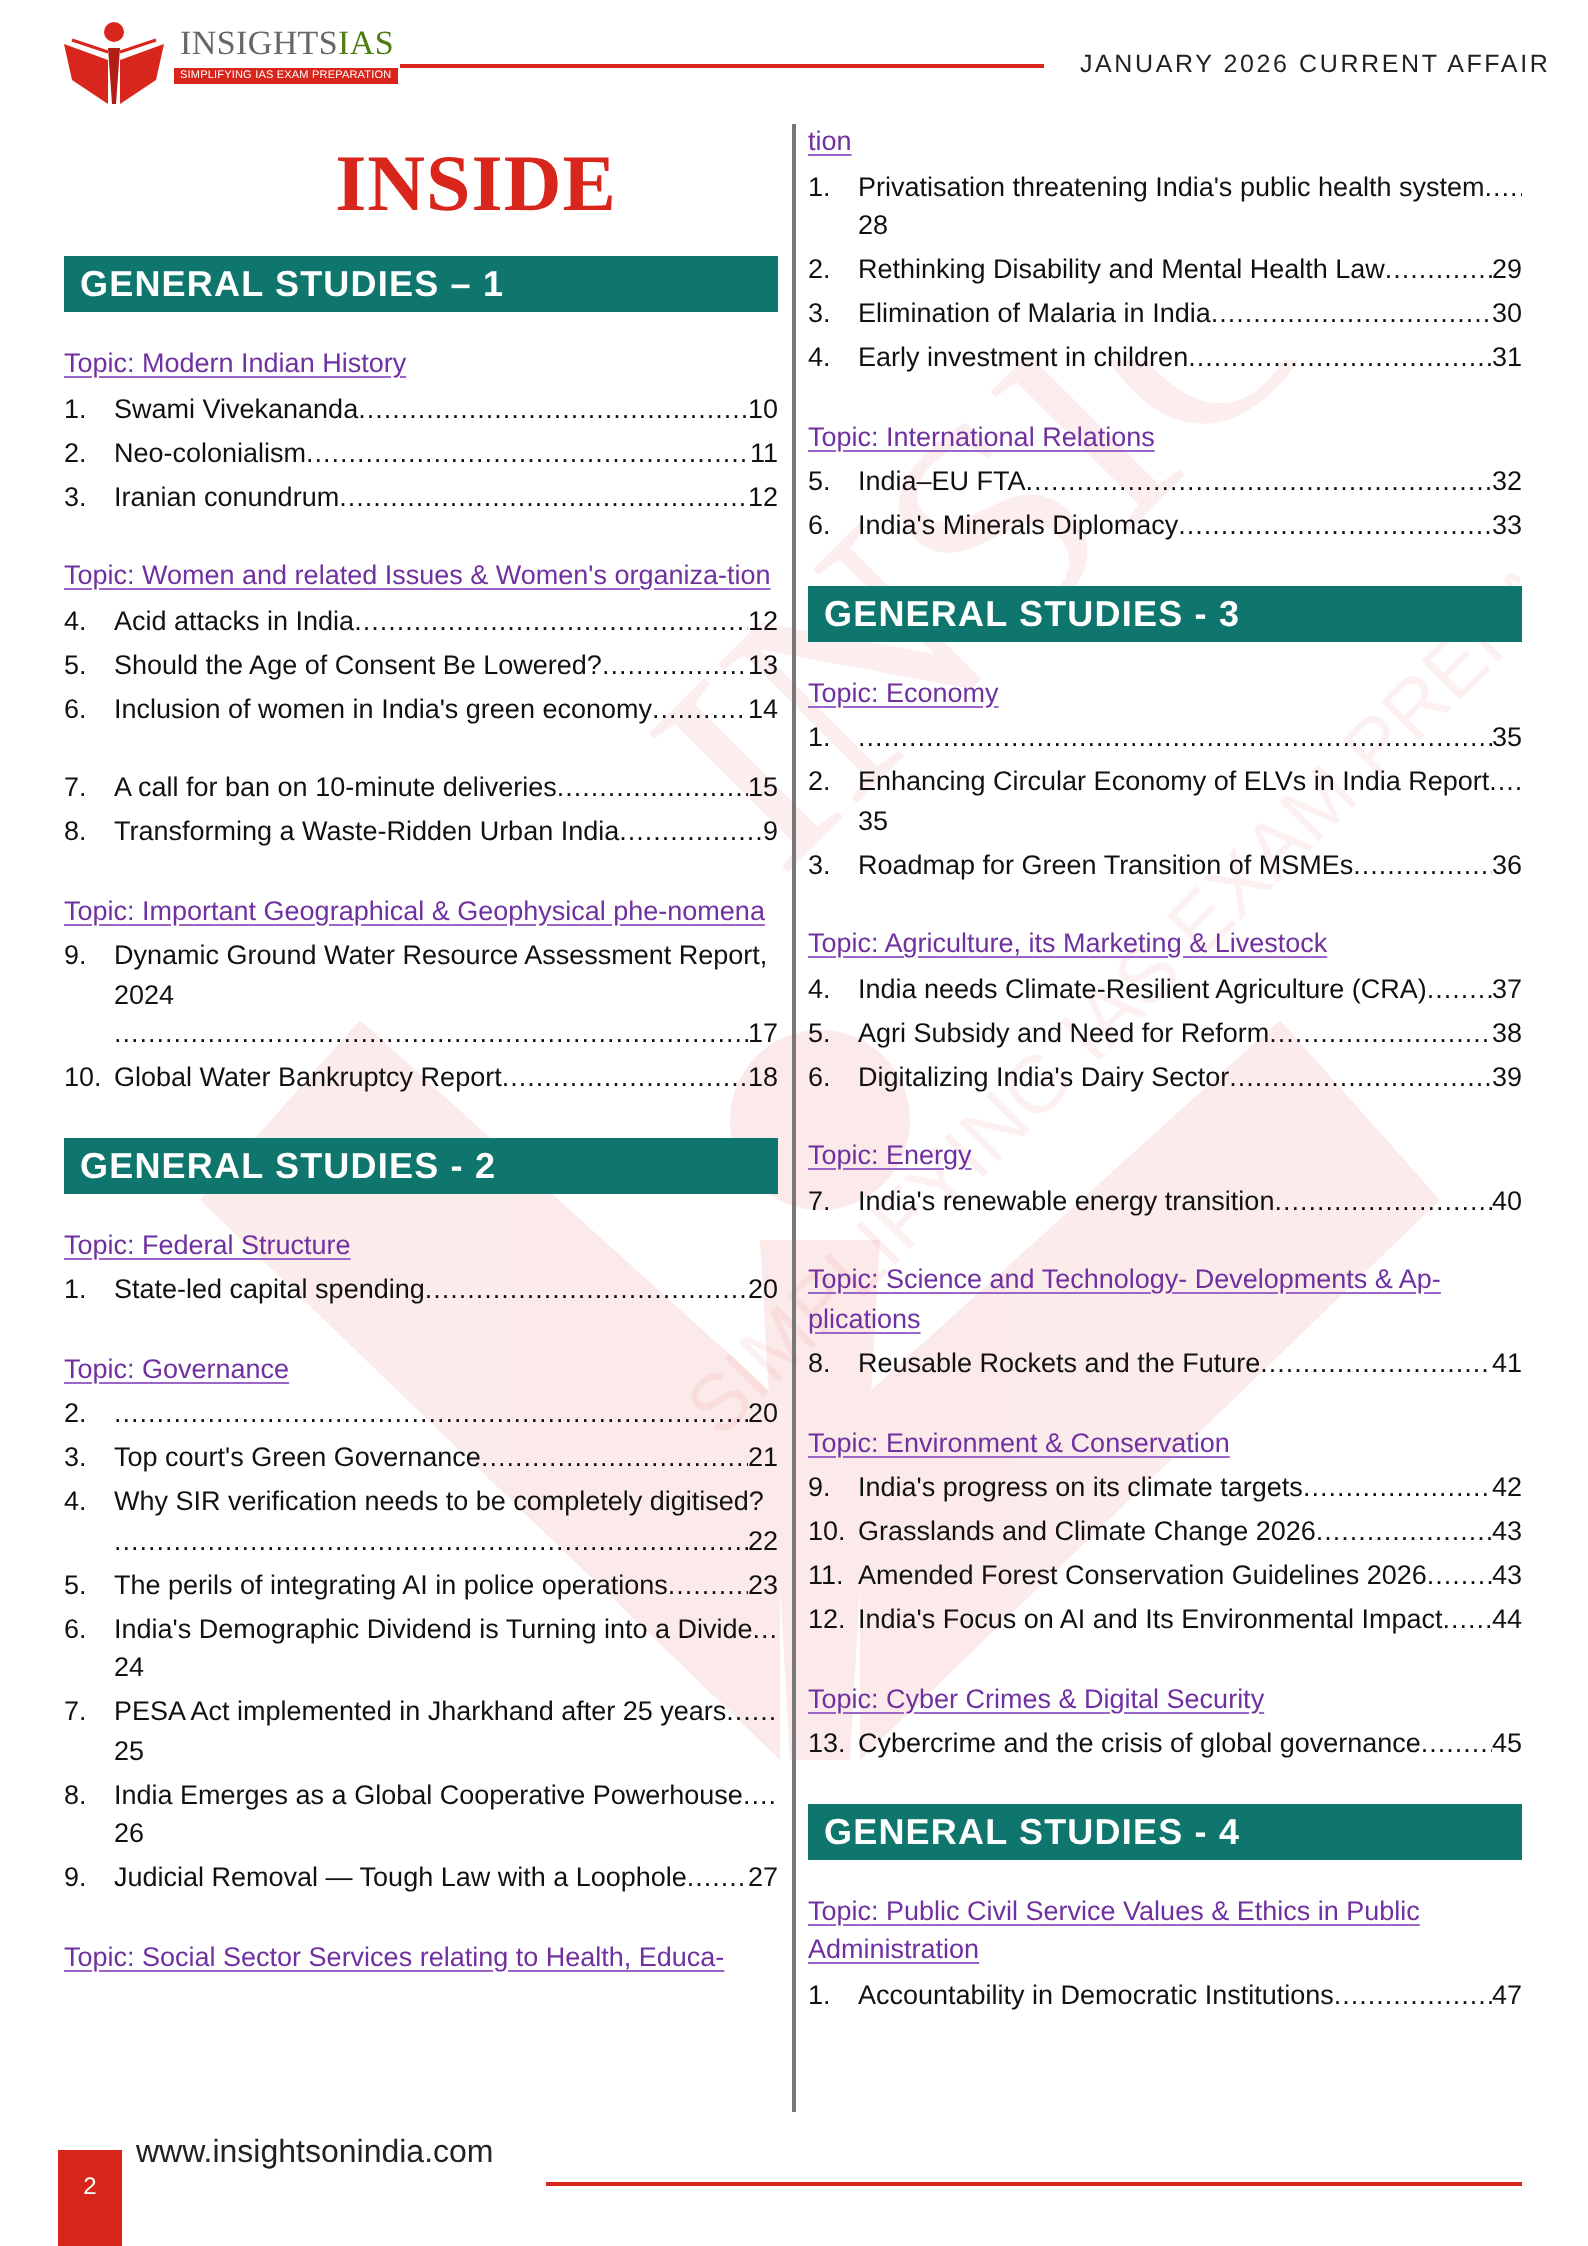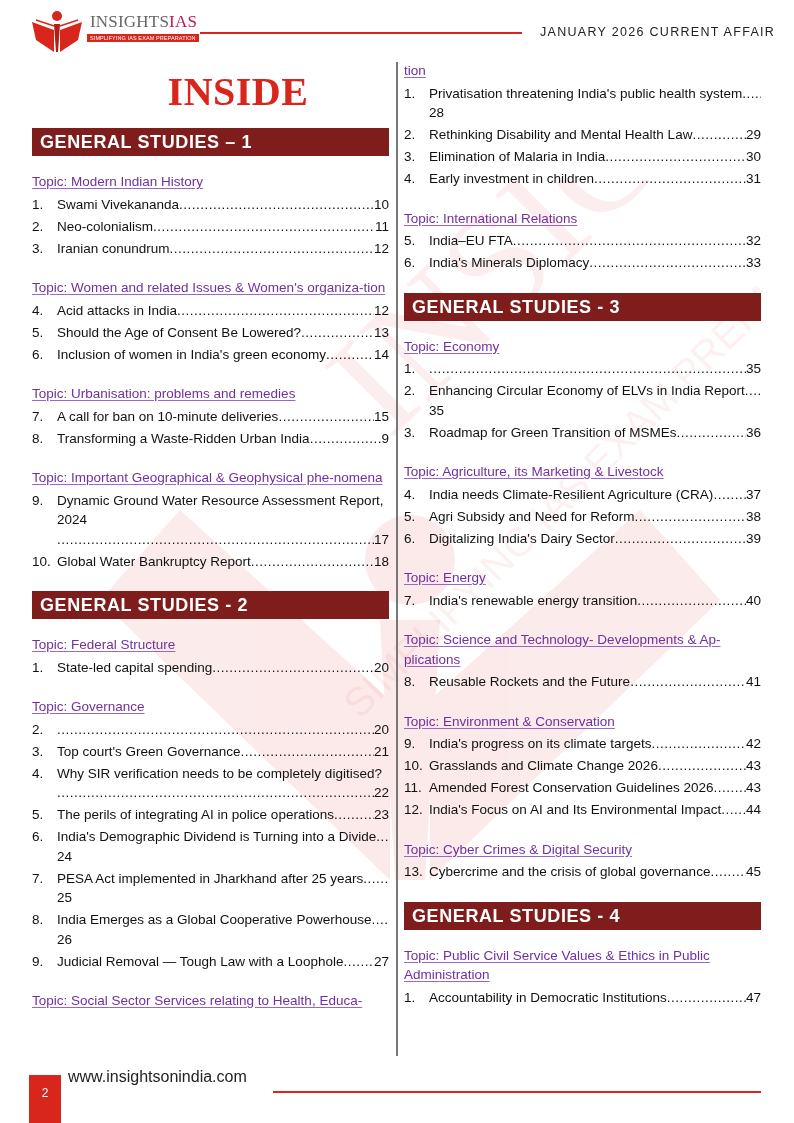--- a/index.html
+++ b/index.html
@@ -2,30 +2,30 @@
 <html><head>
 <meta charset="utf-8">
 <style>
   html, body { margin:0; padding:0; }
   body { width:794px; height:1123px; background:#ffffff; position:relative; overflow:hidden;
          font-family:"Liberation Sans", "DejaVu Sans", sans-serif; color:#111; }
   .watermark { position:absolute; left:60px; top:180px; width:700px; height:760px; pointer-events:none; }
   .header { position:absolute; left:0; top:0; width:794px; height:60px; }
   .logo { position:absolute; left:30px; top:8px; width:160px; height:46px; }
   .logo-text { position:absolute; left:60px; top:4px; font-family:"Liberation Serif", serif; font-size:17px; color:#666; letter-spacing:0.2px; }
-  .logo-text .ias { color:#be185d; }
+  .logo-text .ias { color:#4d7c0f; }
   .logo-tag { position:absolute; left:57px; top:26px; background:#d9261c; color:#fff; font-size:5.5px; padding:1px 3px; letter-spacing:0.1px; white-space:nowrap; }
   .header-line { position:absolute; left:200px; top:32px; width:322px; height:2px; background:#d9261c; }
   .header-title { position:absolute; left:540px; top:25px; font-size:12.5px; letter-spacing:1.3px; color:#222; }
   .col-divider { position:absolute; left:396px; top:62px; width:2px; height:994px; background:#777; }
   .inside { position:absolute; left:0; width:476px; top:68px; text-align:center; font-family:"Liberation Serif", serif; font-weight:bold; font-size:40px; color:#d9261c; letter-spacing:0.5px; }
   .col { position:absolute; width:357px; }
   .col.left { left:32px; top:128px; }
   .col.right { left:404px; top:61px; }
-  .gs-banner { background:#7f1d1d; color:#fff; font-weight:bold; font-size:18px; height:28px; line-height:28px; padding-left:8px; letter-spacing:0.6px; margin-bottom:16px; }
+  .gs-banner { background:#0f766e; color:#fff; font-weight:bold; font-size:18px; height:28px; line-height:28px; padding-left:8px; letter-spacing:0.6px; margin-bottom:16px; }
   .topic { color:#7030a0; font-size:13.5px; line-height:19.5px; text-decoration:underline; text-decoration-color:#9a66c8; text-underline-offset:2px; margin-bottom:3px; }
   .entries { margin-bottom:20px; }
   .entry { display:flex; font-size:13.5px; line-height:19.5px; margin-bottom:2.5px; }
   .entry .num { width:25px; flex:none; }
   .entry .body { flex:1; display:flex; flex-wrap:wrap; align-items:baseline; min-width:0; }
   .entry .title { }
   .entry .leader { flex:1; overflow:hidden; white-space:nowrap; min-width:12px; }
   .entry .leader::after { content:"................................................................................................................................................................"; letter-spacing:0.5px; }
   .entry .page { flex:none; }
   .footer-box { position:absolute; left:29px; top:1075px; width:32px; height:48px; background:#d9261c; color:#fff; font-size:12px; text-align:center; padding-top:11px; box-sizing:border-box; }
@@ -115,21 +115,20 @@
       </div>
       <div class="entry">
         <span class="num">6.</span>
         <span class="body">
           <span class="title">Inclusion of women in India's green economy</span>
           <span class="leader"></span>
           <span class="page">14</span>
         </span>
       </div>
     </div>
-    <div class="topic">Topic: Urbanisation: problems and remedies</div>
     <div class="entries">
       <div class="entry">
         <span class="num">7.</span>
         <span class="body">
           <span class="title">A call for ban on 10-minute deliveries</span>
           <span class="leader"></span>
           <span class="page">15</span>
         </span>
       </div>
       <div class="entry">

